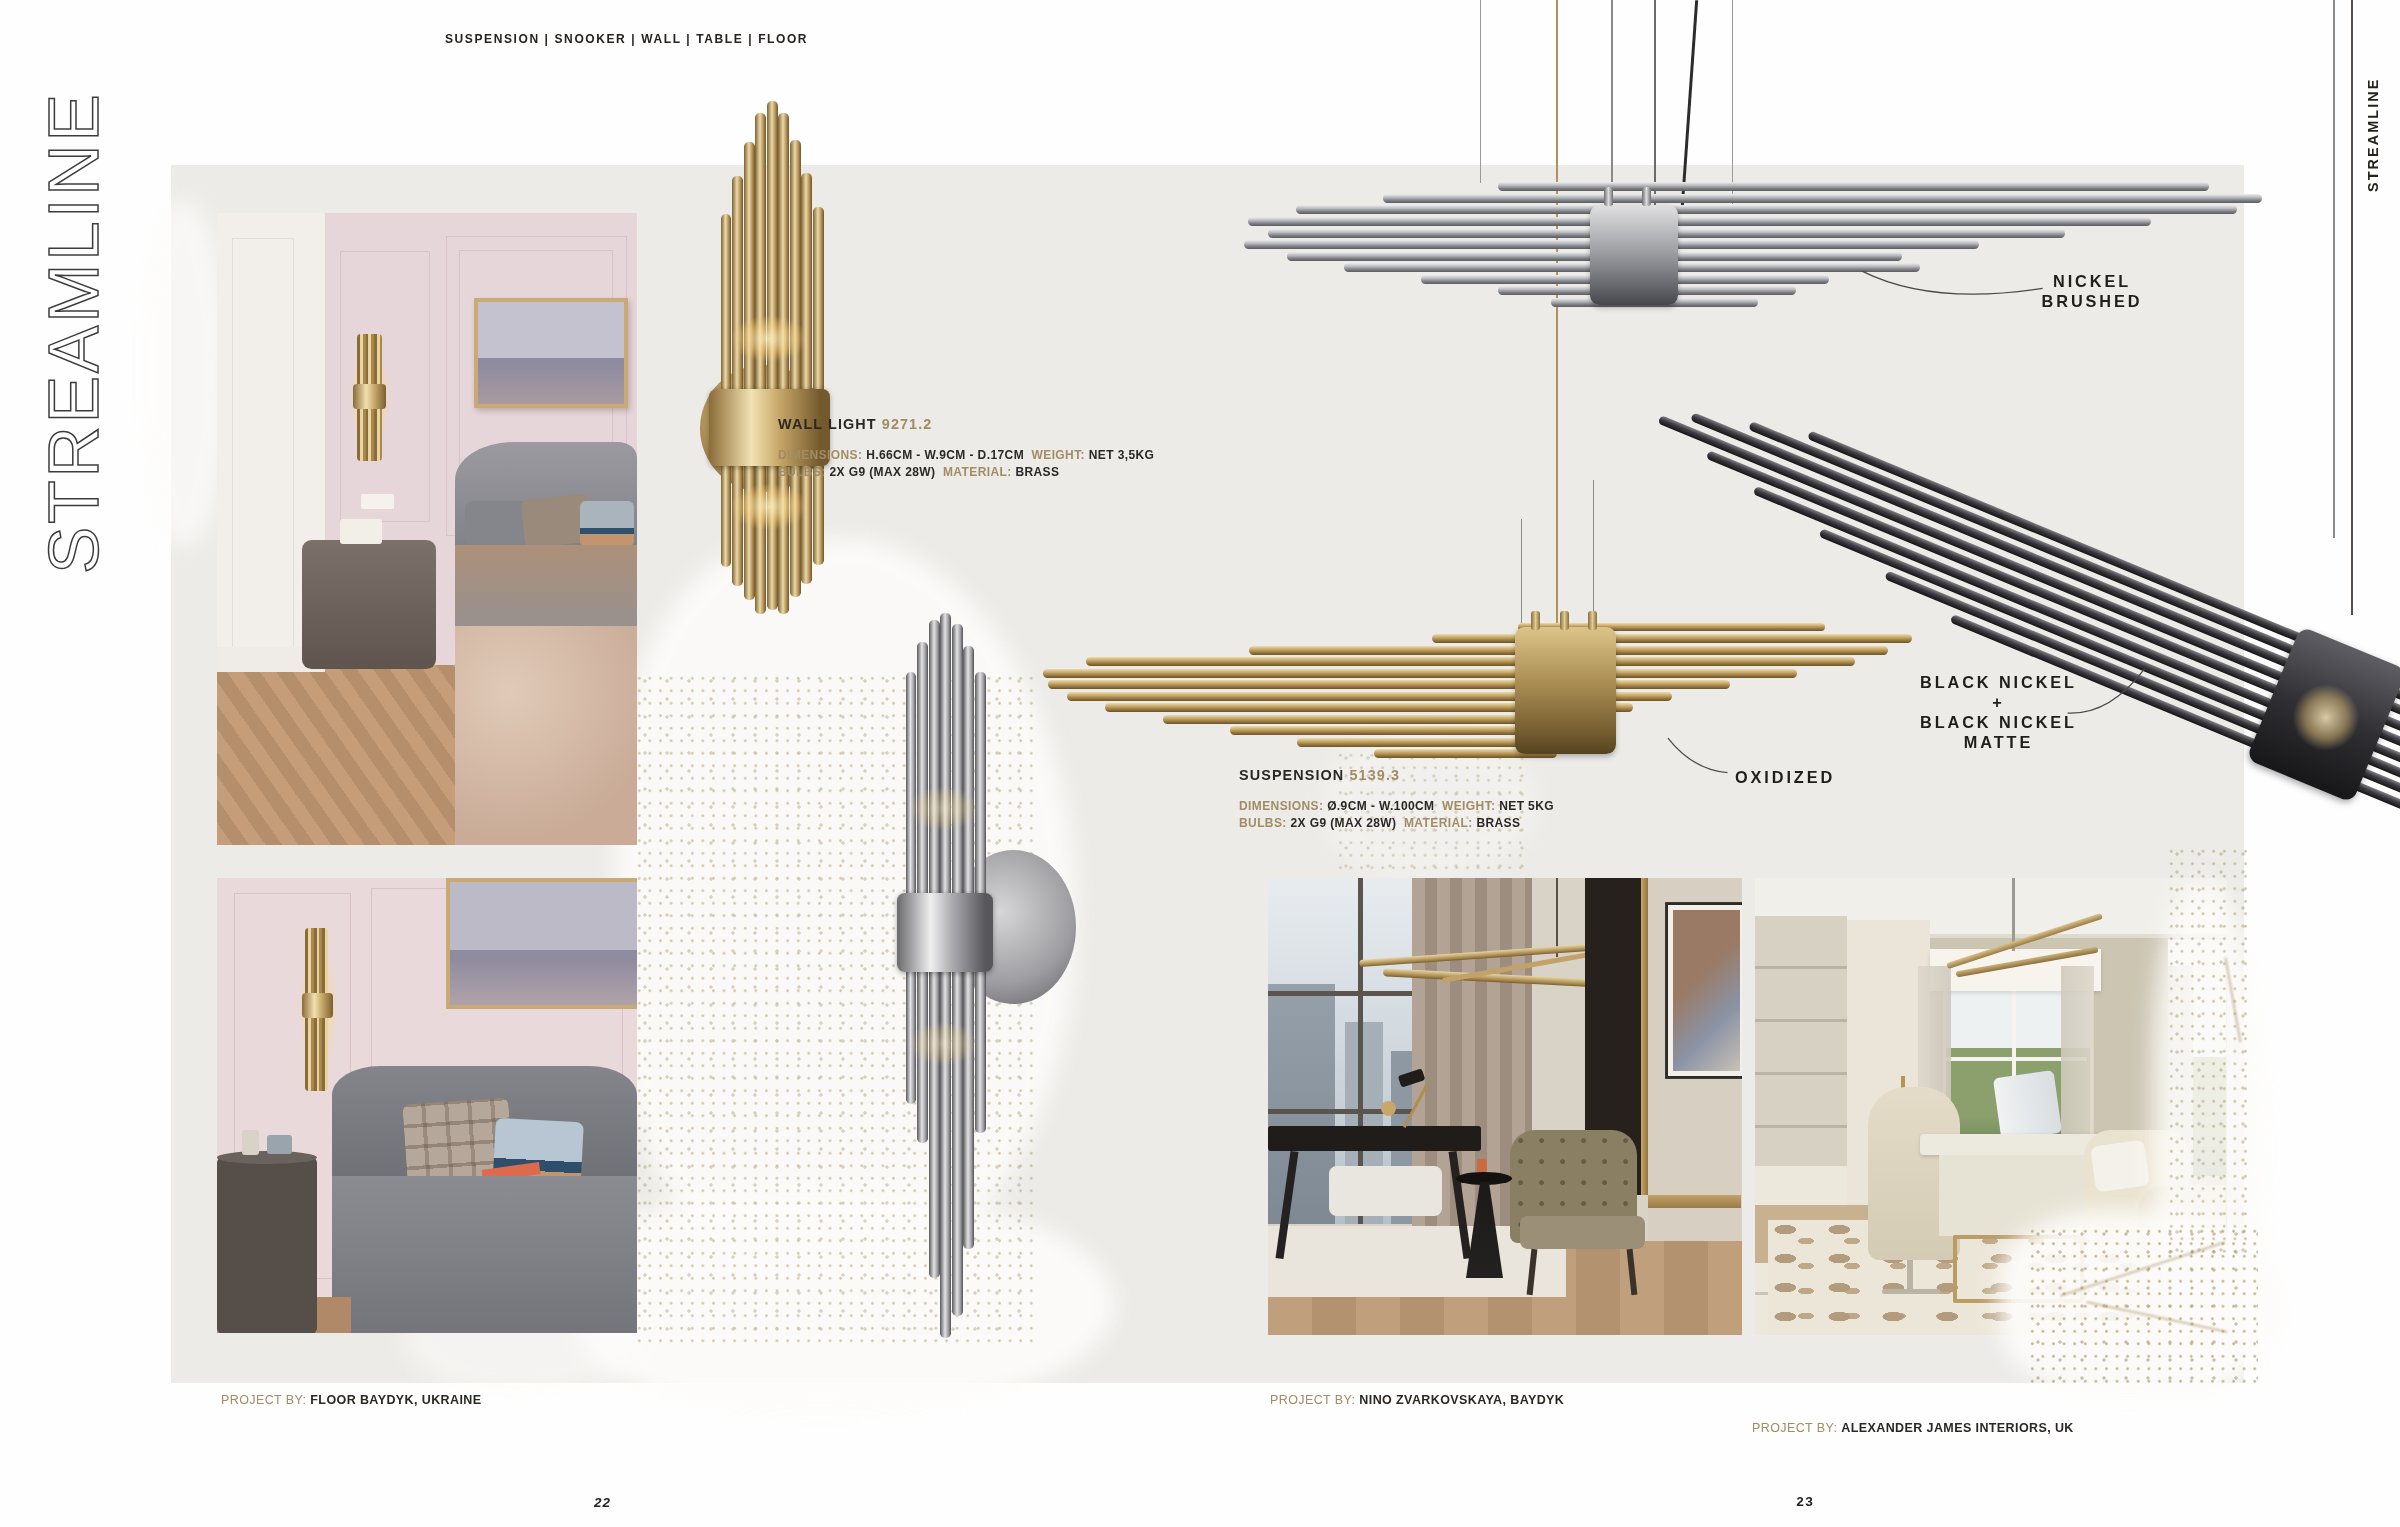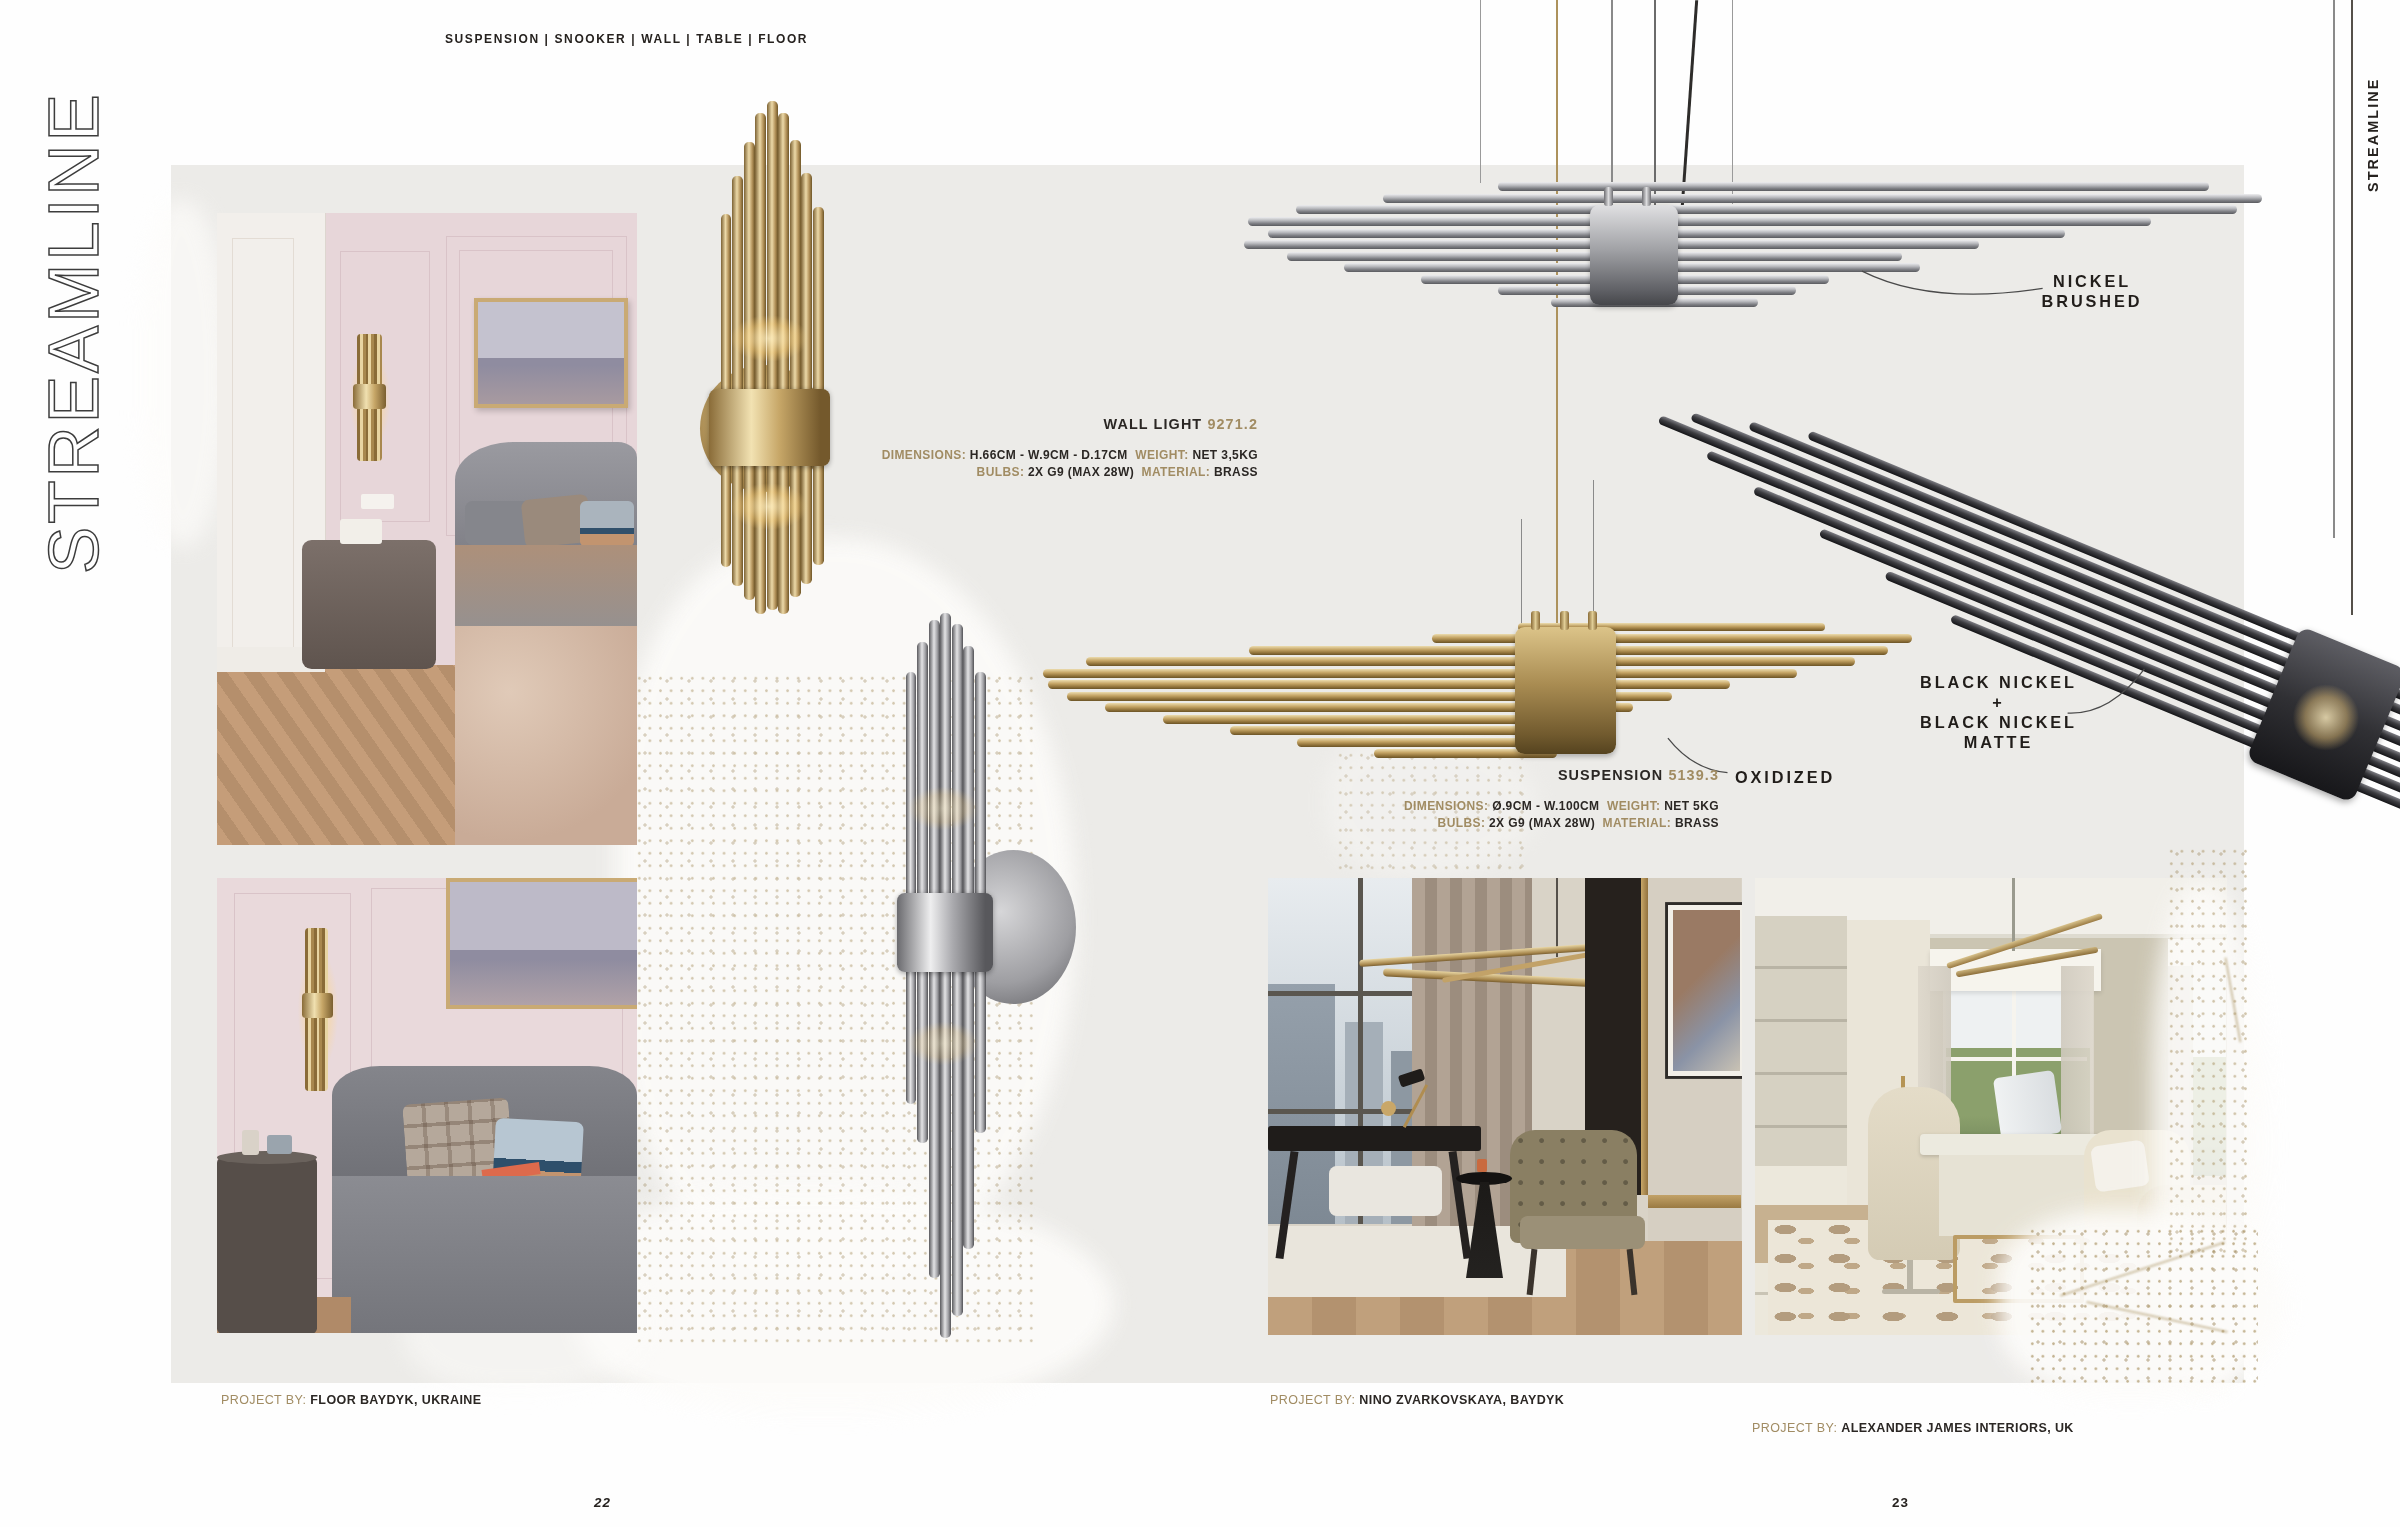--- a/index.html
+++ b/index.html
@@ -19,21 +19,21 @@
 
   
   .vtext-left{position:absolute;left:33px;top:574px;transform:rotate(-90deg);transform-origin:0 0;
       font-size:71px;font-weight:100;letter-spacing:2.9px;color:transparent;
       -webkit-text-stroke:1.5px #3c3c3c;white-space:nowrap;z-index:6;}
   .nav{position:absolute;left:445px;top:32px;font-size:12px;font-weight:700;letter-spacing:1.6px;
       color:#26221f;z-index:6;white-space:nowrap;}
   .vtext-right{position:absolute;left:2365px;top:192px;transform:rotate(-90deg);transform-origin:0 0;
       font-size:14.4px;font-weight:700;letter-spacing:2.1px;color:#26221f;white-space:nowrap;z-index:6;}
   .gold{color:#A18C63;}
-  .prod{position:absolute;width:480px;text-align:right;z-index:6;}
+  .prod{position:absolute;width:480px;text-align:left;z-index:6;}
   .prod-title{font-size:14.4px;font-weight:600;letter-spacing:1.1px;margin-bottom:15.4px;color:#2b2724;}
   .prod-line{font-size:12px;font-weight:600;letter-spacing:0.4px;line-height:16.3px;color:#2b2724;}
   .finish{position:absolute;text-align:center;font-size:16.3px;font-weight:600;letter-spacing:2.9px;
       color:#211d1a;line-height:20px;z-index:6;}
   .credit{position:absolute;top:1393px;font-size:12.5px;letter-spacing:0.4px;z-index:6;white-space:nowrap;}
   .credit .name{font-weight:600;color:#2b2724;}
   .pageno{position:absolute;top:1495px;font-size:13.4px;font-weight:700;letter-spacing:1px;color:#26221f;z-index:6;}
 
   
   .photo{position:absolute;overflow:hidden;z-index:3;}
@@ -350,16 +350,16 @@
   <div class="credit" style="left:1270px;">
     <span class="gold">PROJECT BY:</span>
     <span class="name">NINO ZVARKOVSKAYA, BAYDYK</span>
   </div>
   <div class="credit" style="left:1752px;margin-top:28px;">
     <span class="gold">PROJECT BY:</span>
     <span class="name">ALEXANDER JAMES INTERIORS, UK</span>
   </div>
 
   <div class="pageno" style="left:594px;font-style:italic;">22</div>
-  <div class="pageno" style="left:1892px;">23</div>
+  <div class="pageno" style="left:1796px;font-family:Liberation Mono, monospace;">23</div>
 
 </div>
 
 
 </body></html>

